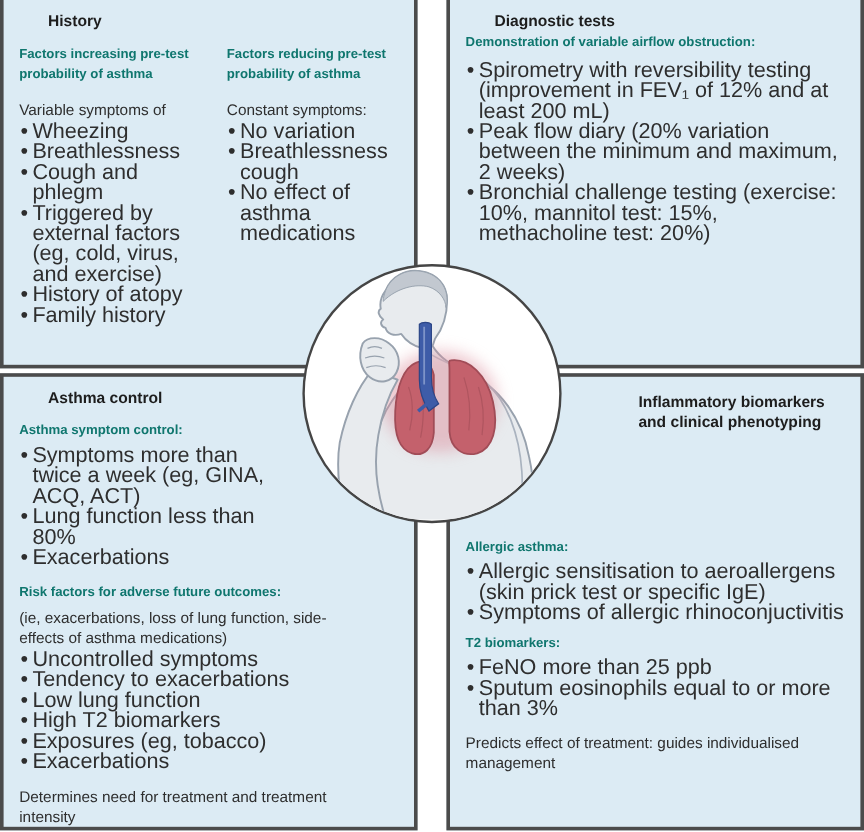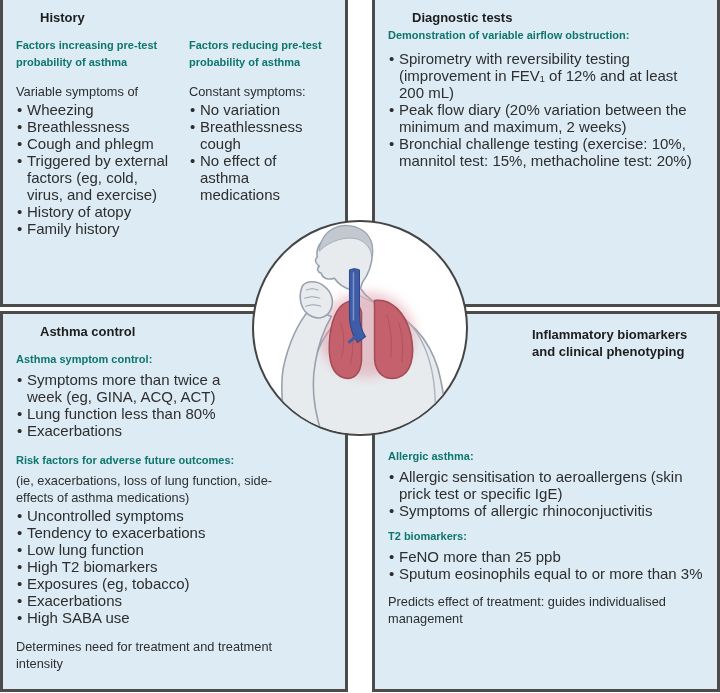--- a/index.html
+++ b/index.html
@@ -12,21 +12,21 @@
     box-sizing:border-box;padding:8px 11px;
   }
   .panel-tl{left:0;top:-3px;width:348px;height:310px;}
   .panel-tr{left:372px;top:-3px;width:348px;height:310px;}
   .panel-bl{left:0;top:311px;width:348px;height:381px;}
   .panel-br{left:372px;top:311px;width:348px;height:381px;}
   h2.ptitle{font-size:13px;font-weight:bold;color:#1d1d1d;margin:2px 0 12px 2px;padding-left:24px;}
   h3.shead{font-size:11px;font-weight:bold;color:#0f766e;margin:0 0 3px 0;line-height:17px;}
   p.sub,p.intro,p.foot{font-size:12.8px;margin:0;line-height:17px;}
   p.sub{margin-bottom:1px;}
-  ul.blist{list-style:none;margin:1px 0 0 0;padding:0;font-size:15px;line-height:17px;}
+  ul.blist{list-style:none;margin:1px 0 0 0;padding:0;font-size:18px;line-height:17px;}
   ul.blist li{position:relative;padding-left:11px;}
   ul.blist li::before{content:"\2022";position:absolute;left:1px;top:0;}
   .cols{display:flex;gap:16px;margin-left:2px;}
   .col1{flex:0 0 157px;}
   .col2{flex:0 0 140px;}
   .col h3.shead{margin-bottom:12px;}
   .panel-tr h3.shead{margin:0 0 6px 2px;}
   .panel-tr h2.ptitle{margin-bottom:2px;}
   .panel-tr ul.blist{margin-left:2px;max-width:322px;}
   .sec{margin-bottom:10px;}
@@ -99,21 +99,20 @@
     <div class="sec sec2">
       <h3 class="shead">Risk factors for adverse future outcomes:</h3>
       <p class="intro">(ie, exacerbations, loss of lung function, side-effects of asthma medications)</p>
       <ul class="blist">
           <li>Uncontrolled symptoms</li>
           <li>Tendency to exacerbations</li>
           <li>Low lung function</li>
           <li>High T2 biomarkers</li>
           <li>Exposures (eg, tobacco)</li>
           <li>Exacerbations</li>
-          <li>High SABA use</li>
         </ul>
     </div>
     <p class="foot">Determines need for treatment and treatment intensity</p>
   </section>
 
   <section class="panel panel-br">
     <h2 class="ptitle">Inflammatory biomarkers and clinical phenotyping</h2>
     <div class="content">
       <div class="sec">
         <h3 class="shead">Allergic asthma:</h3>

